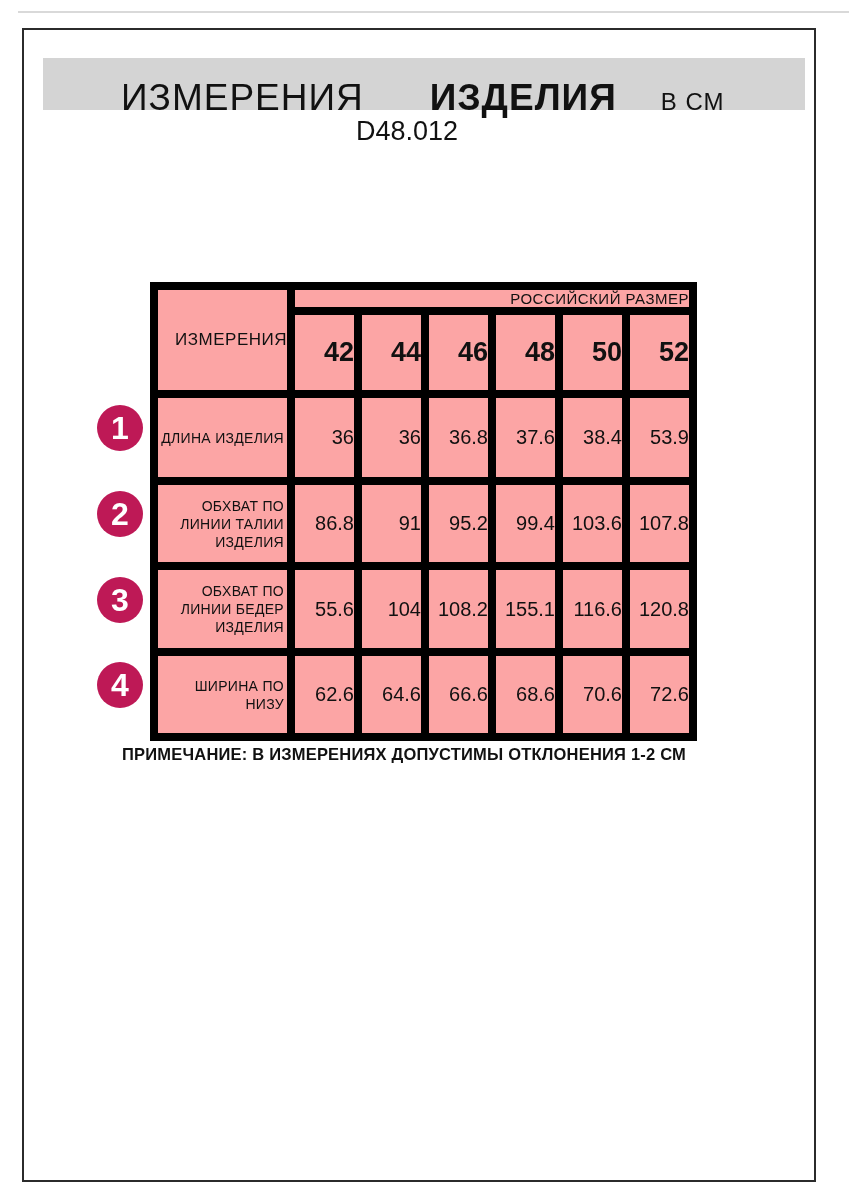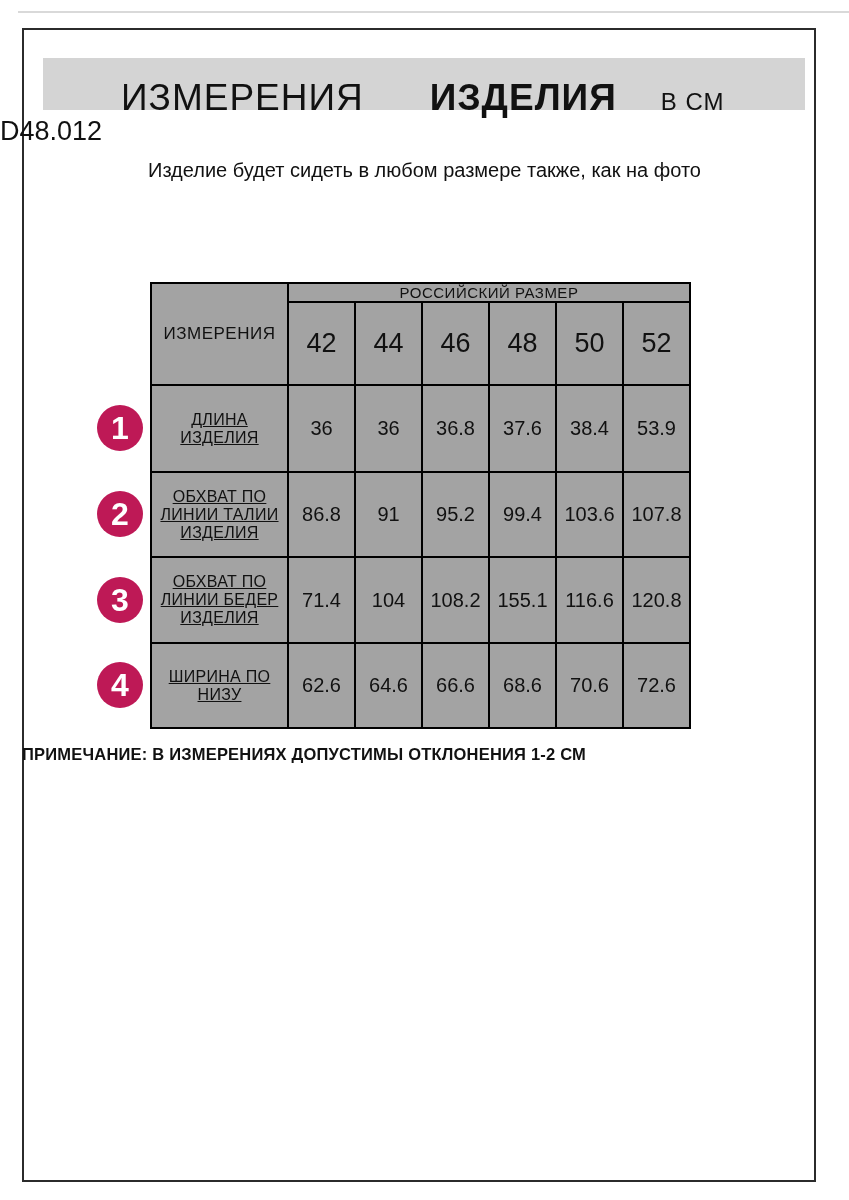--- a/index.html
+++ b/index.html
@@ -40,20 +40,21 @@
     padding-top: 8px;
   }
   .title-word1 { font-size: 37px; font-weight: 400; letter-spacing: 1px; }
   .title-word2 { font-size: 37px; font-weight: 700; letter-spacing: 1px; margin-left: 66px; }
   .title-units { font-size: 24px; font-weight: 400; margin-left: 44px; letter-spacing: 1px; margin-top: 22px; }
 
   .product-code {
     position: absolute;
     left: 0; top: 116px;
     width: 814px;
+    text-align: center;
     font-size: 27px;
     font-weight: 400;
   }
 
   .description {
     position: absolute;
     left: 0; top: 157px;
     width: 849px;
     text-align: center;
     font-size: 20px;
@@ -61,44 +62,43 @@
     font-weight: 400;
   }
 
   table.size-table {
     position: absolute;
     left: 150px; top: 282px;
     border-collapse: collapse;
     table-layout: fixed;
   }
   .size-table td {
-    border: 2px solid #000000;
-    text-align: center;
+    border: 8px solid #000000;
+    text-align: right;
     vertical-align: middle;
     padding: 0;
-    background: #a3a3a3;
+    background: #fca5a5;
   }
   .col-label { width: 137px; }
   .col-size  { width: 67px; }
 
   .cell-group-header {
     height: 19px;
     font-size: 15px;
     line-height: 17px;
     letter-spacing: 0.5px;
   }
   .cell-corner { font-size: 17px; letter-spacing: 0.5px; }
-  .row-sizes td { height: 83px; font-size: 27px; font-weight: 400; }
+  .row-sizes td { height: 83px; font-size: 27px; font-weight: 700; }
   .row-data td { font-size: 20px; font-weight: 400; }
   .row-data .cell-label {
-    font-size: 16px;
+    font-size: 14px;
     line-height: 18px;
     letter-spacing: 0.3px;
     padding: 0 3px;
-    text-decoration: underline;
   }
   .row-h1 td { height: 87px; }
   .row-h2 td { height: 85px; }
   .row-h3 td { height: 86px; }
   .row-h4 td { height: 85px; }
 
   .row-marker {
     position: absolute;
     left: 97px;
     width: 46px; height: 46px;
@@ -114,21 +114,21 @@
   }
   .marker-1 { top: 405px; }
   .marker-2 { top: 491px; }
   .marker-3 { top: 577px; }
   .marker-4 { top: 662px; }
 
   .note {
     position: absolute;
     left: 22px; top: 745px;
     width: 664px;
-    text-align: left;
+    text-align: right;
     font-size: 16.5px;
     font-weight: 700;
     letter-spacing: 0.2px;
   }
 </style>
 </head>
 <body>
 
 <div class="page">
 
@@ -138,21 +138,20 @@
 
   <div class="title-bar">
     <span class="title-word1">ИЗМЕРЕНИЯ</span>
     <span class="title-word2">ИЗДЕЛИЯ</span>
     <span class="title-units">В СМ</span>
   </div>
 
   <div class="product-code">D48.012</div>
 
   <div class="description">
-    <div>Изделие будет сидеть в любом размере также, как на фото</div>
   </div>
 
   <table class="size-table">
     <colgroup>
       <col class="col-label">
       <col class="col-size">
         <col class="col-size">
         <col class="col-size">
       <col class="col-size">
         <col class="col-size">
@@ -184,21 +183,21 @@
         <td class="cell-label">ОБХВАТ ПО ЛИНИИ ТАЛИИ ИЗДЕЛИЯ</td>
         <td>86.8</td>
         <td>91</td>
         <td>95.2</td>
         <td>99.4</td>
         <td>103.6</td>
         <td>107.8</td>
       </tr>
       <tr class="row-data row-h3">
         <td class="cell-label">ОБХВАТ ПО ЛИНИИ БЕДЕР ИЗДЕЛИЯ</td>
-        <td>71.4</td>
+        <td>55.6</td>
         <td>104</td>
         <td>108.2</td>
         <td>155.1</td>
         <td>116.6</td>
         <td>120.8</td>
       </tr>
       <tr class="row-data row-h4">
         <td class="cell-label">ШИРИНА ПО НИЗУ</td>
         <td>62.6</td>
         <td>64.6</td>

